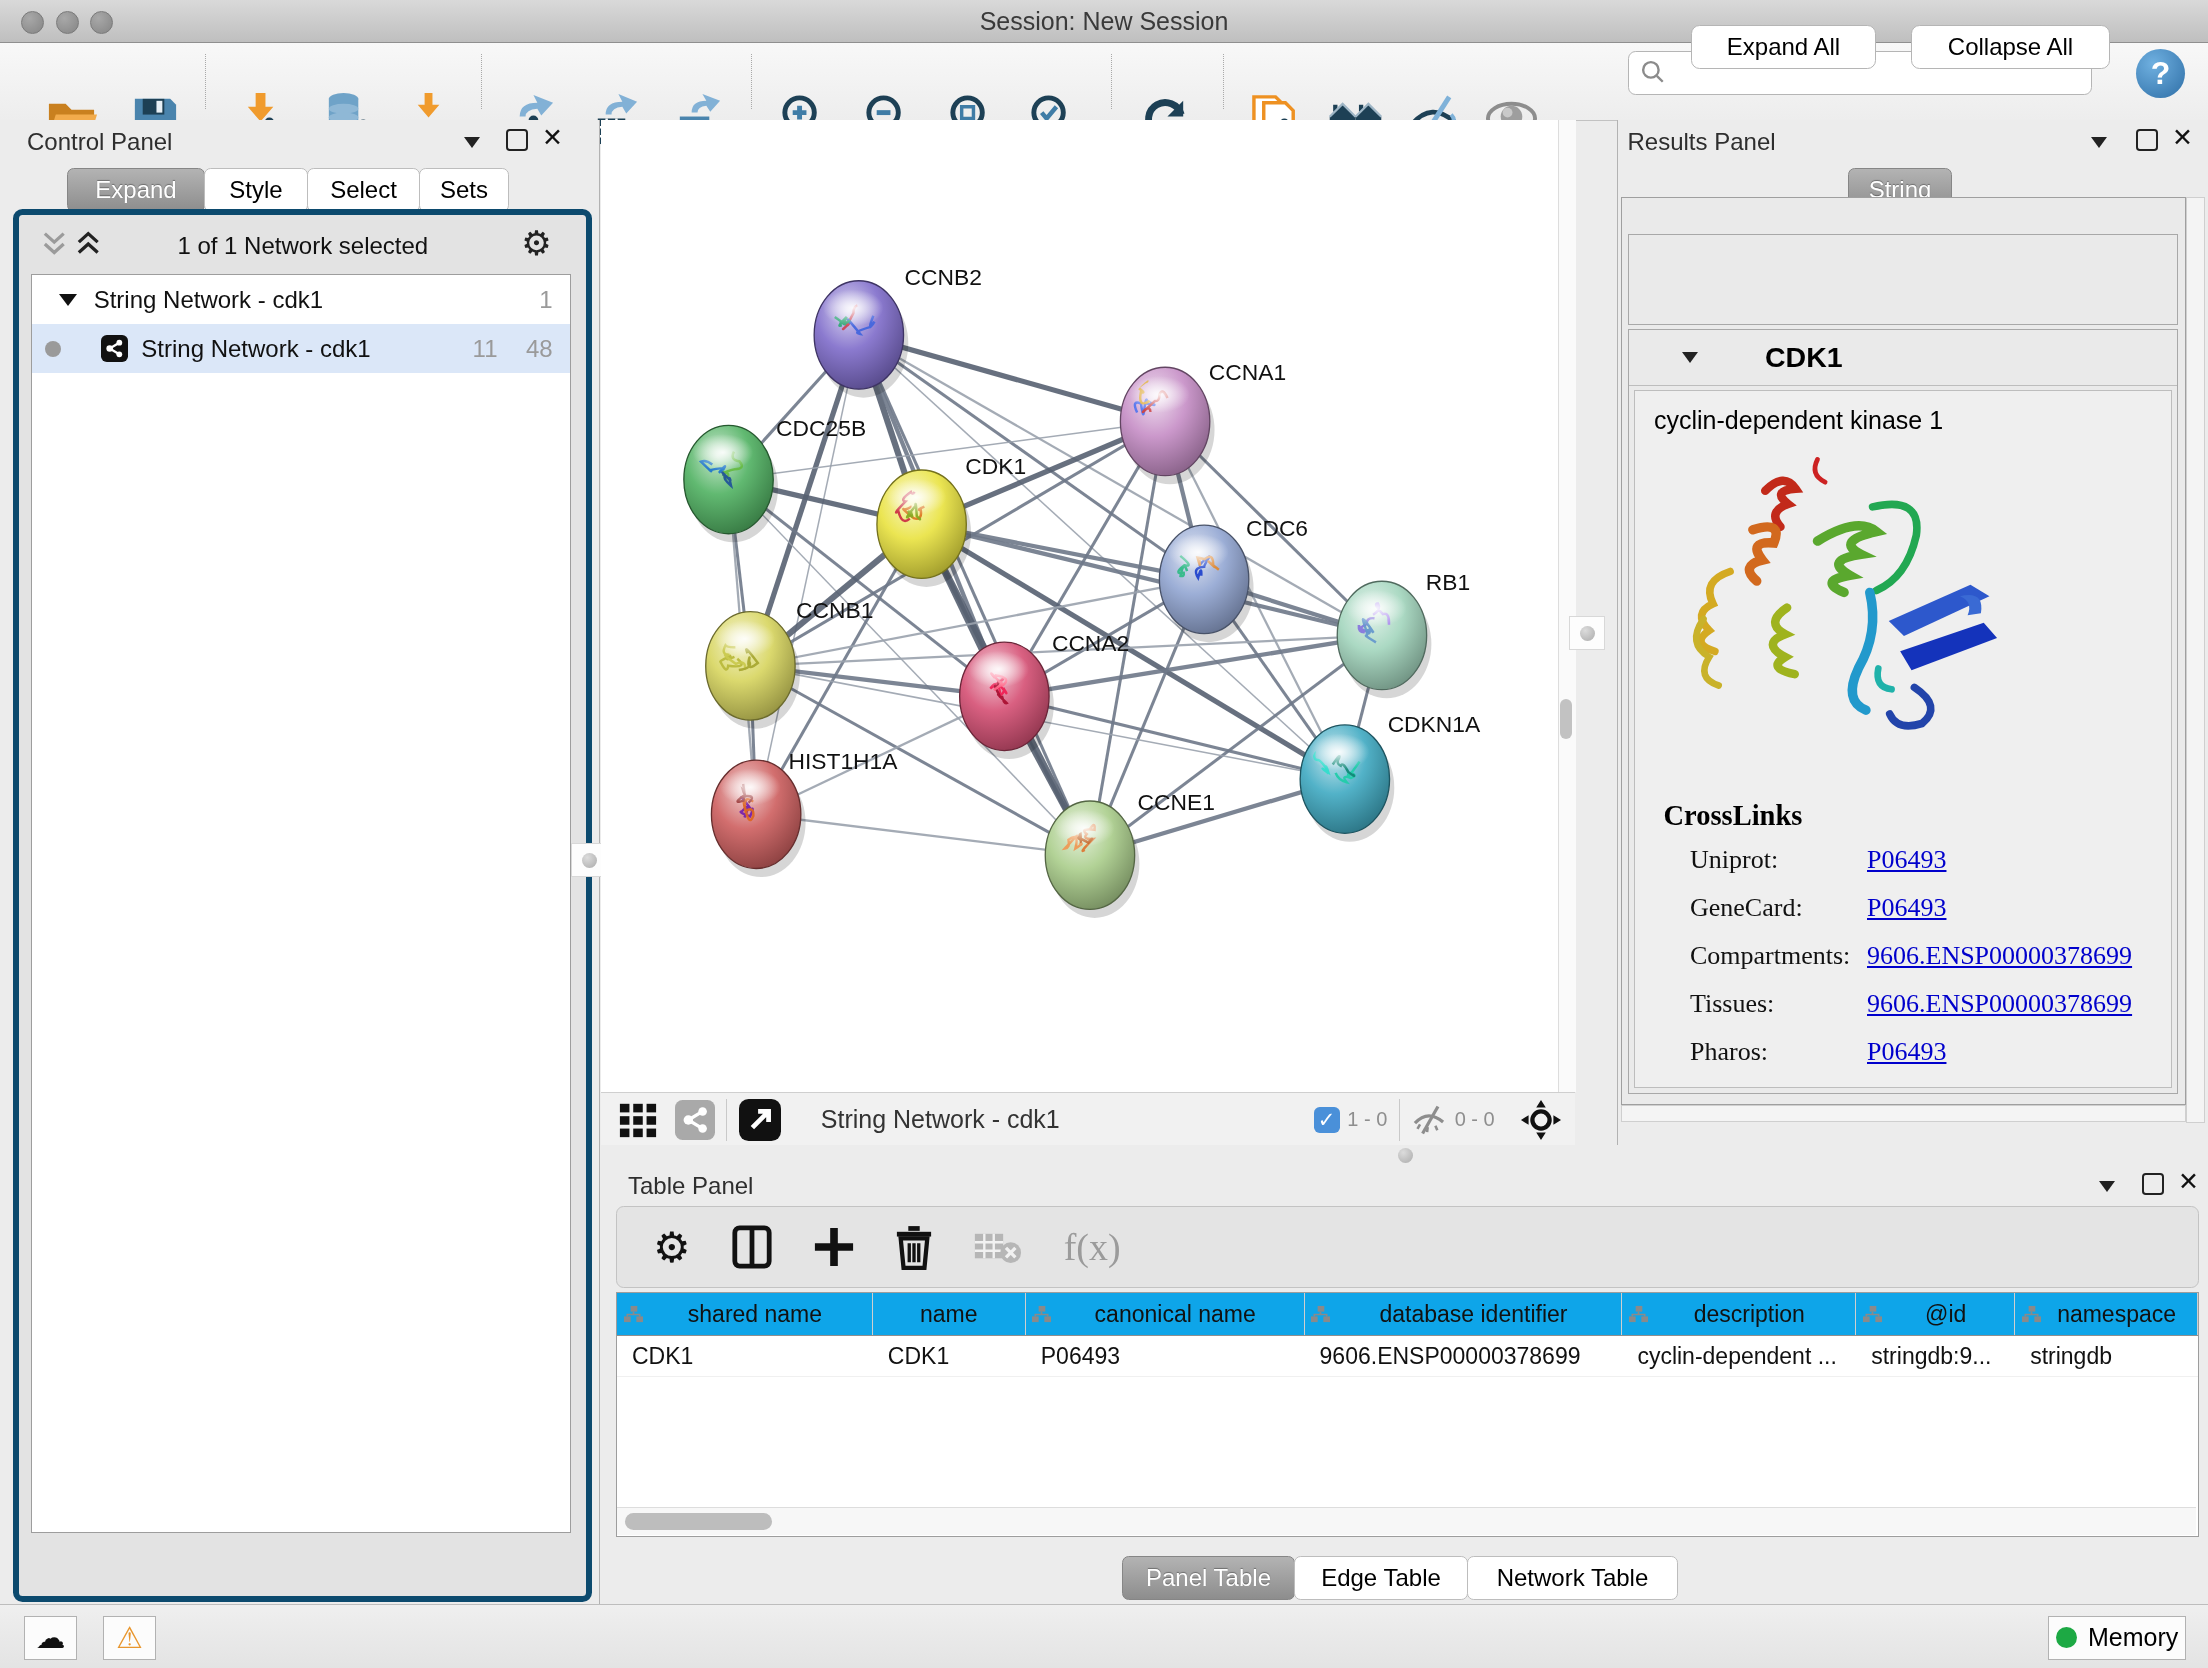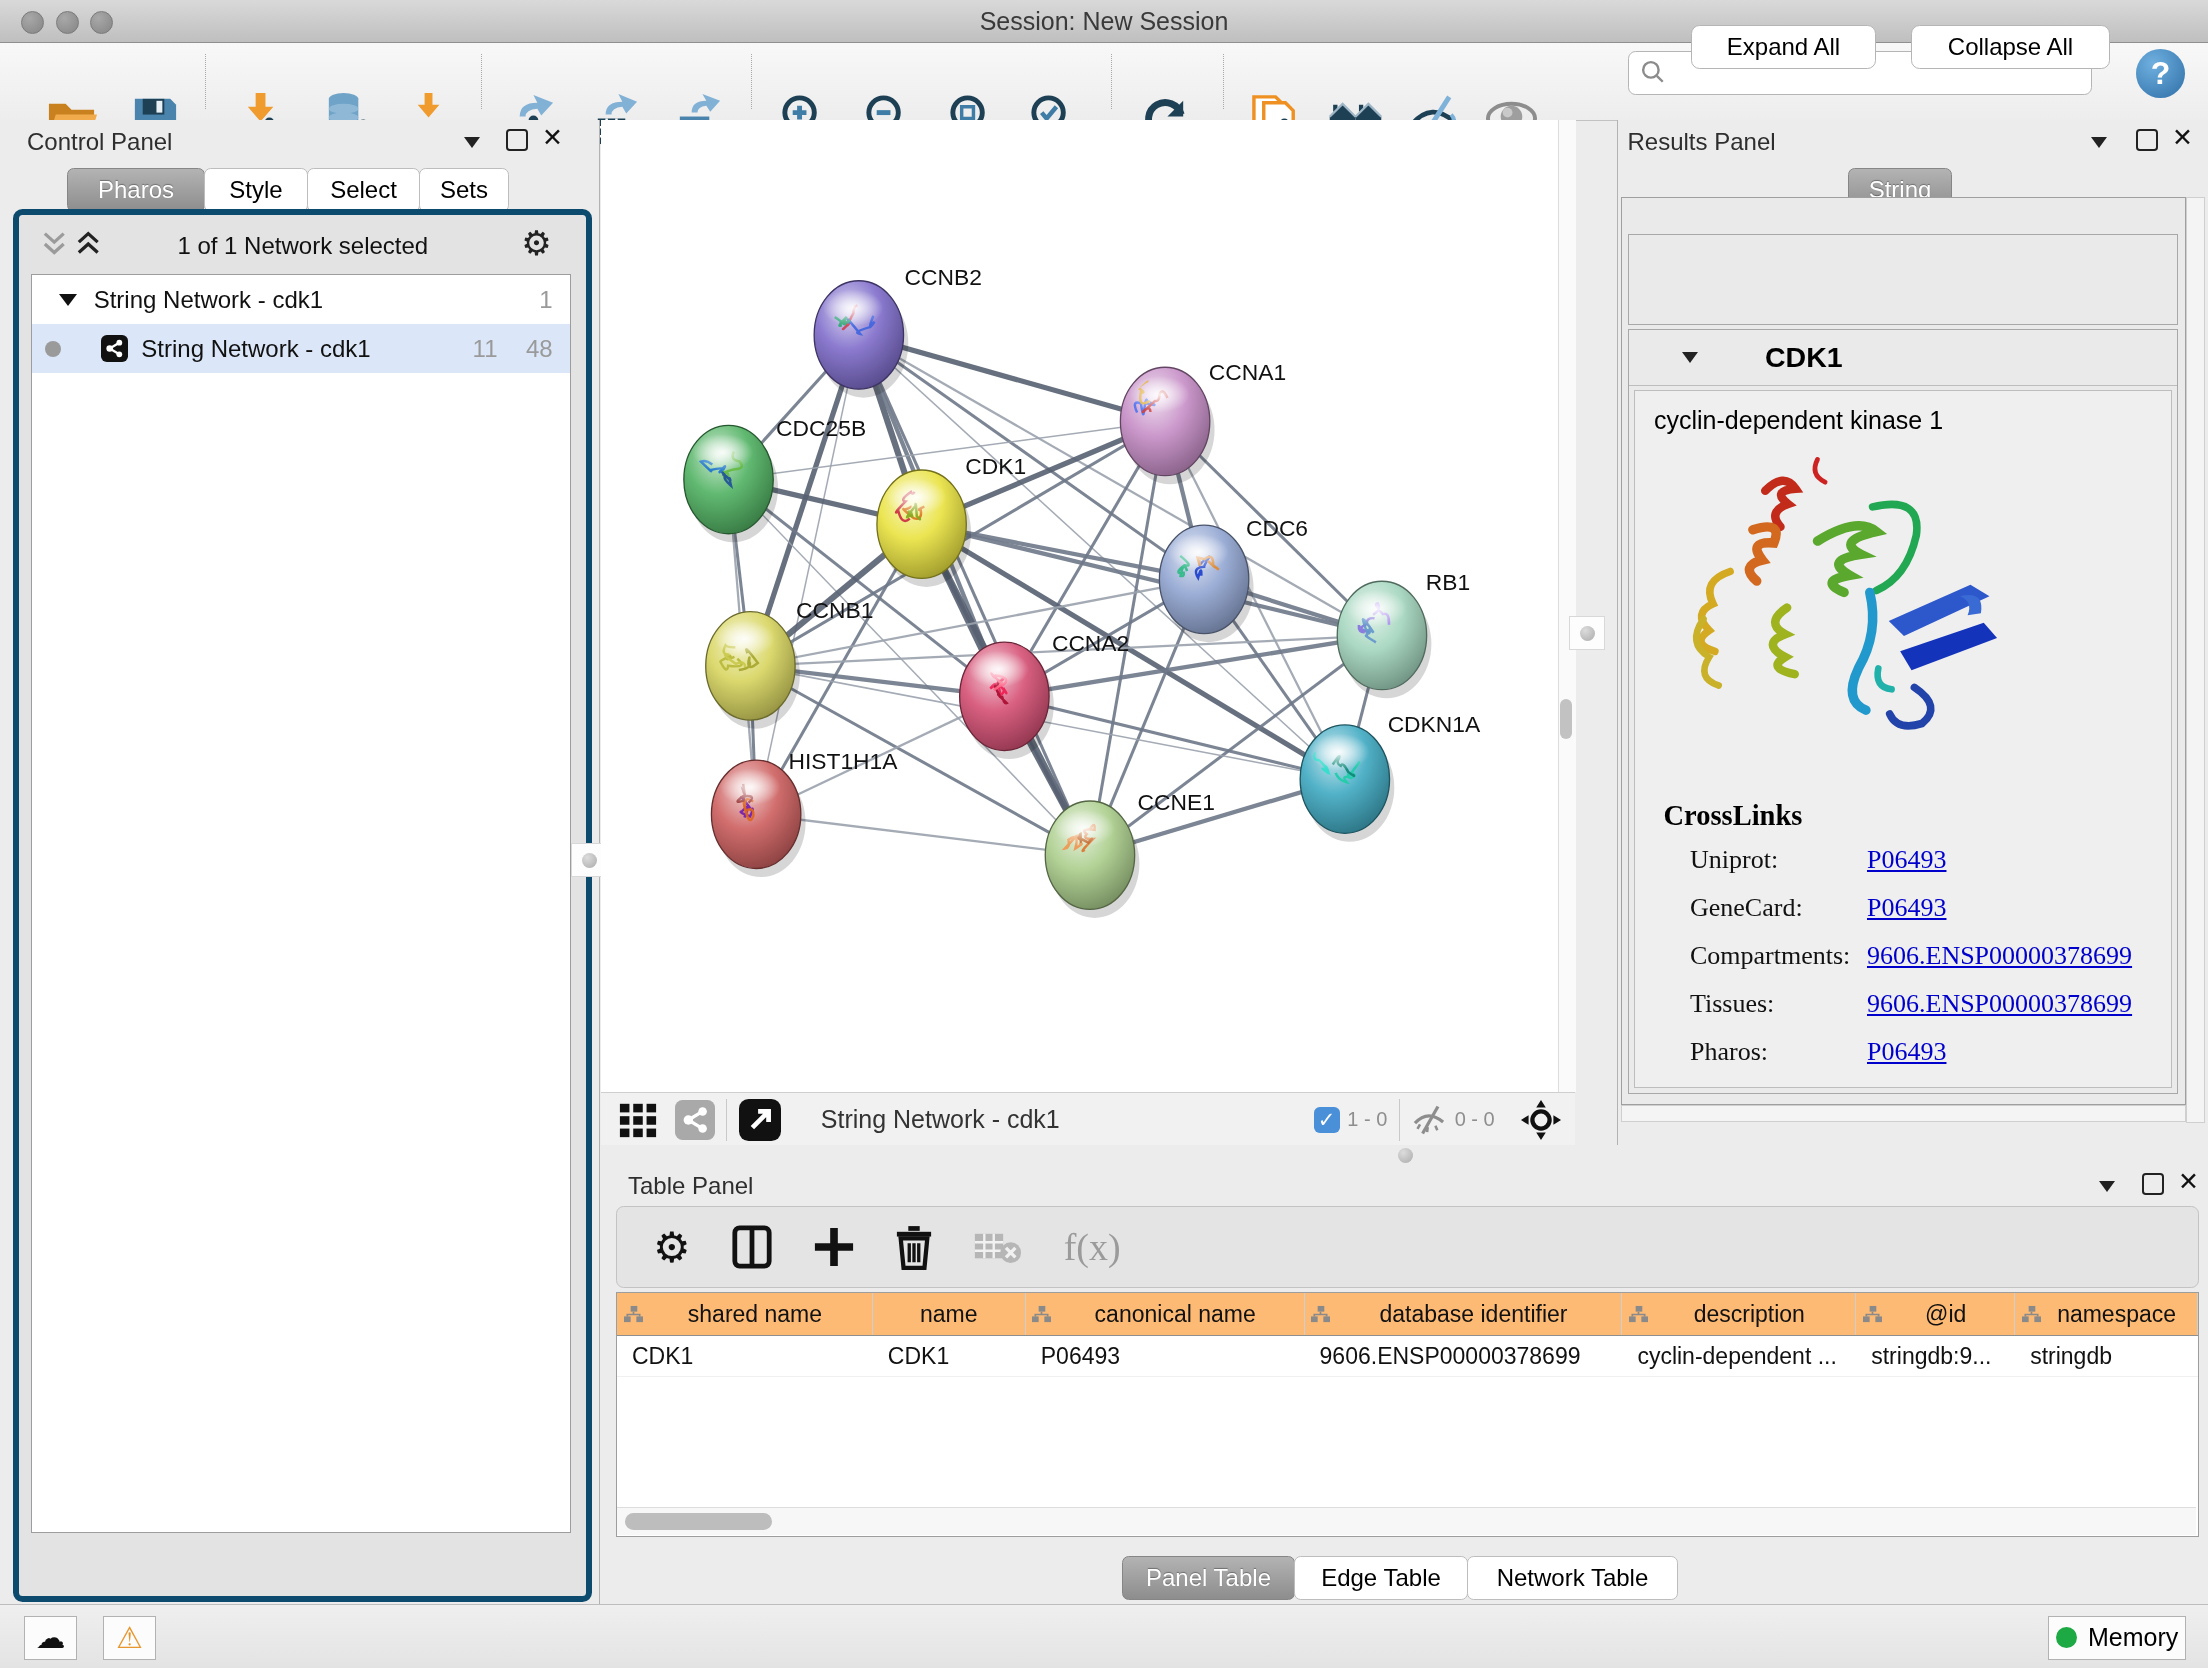--- a/index.html
+++ b/index.html
@@ -83,21 +83,21 @@
   .rvscroll{position:absolute;left:2186px;top:197px;width:17px;height:924px;background:#f4f4f4;
     border:1px solid #cfcfcf;}
   .rhscroll{position:absolute;left:1621px;top:1105px;width:563px;height:15px;background:#f4f4f4;
     border:1px solid #cfcfcf;}
   
   .tpanel{position:absolute;left:601px;top:1166px;width:1607px;height:438px;background:#ececec;}
   .ttoolbar{position:absolute;left:616px;top:1206px;width:1581px;height:80px;background:#e4e4e4;
     border:1px solid #c3c3c3;border-radius:7.6px;display:flex;align-items:center;}
   .tblbox{position:absolute;left:616px;top:1292px;width:1581px;height:243px;background:#fff;
     border:1px solid #9d9d9d;overflow:hidden;}
-  .thead{display:flex;height:42px;background:#fdba74;border-bottom:1.9px solid #8f8f8f;}
+  .thead{display:flex;height:42px;background:#0ea5e9;border-bottom:1.9px solid #8f8f8f;}
   .th{display:flex;align-items:center;border-right:1px solid #cfcfcf;font-size:23px;color:#111;
     box-sizing:border-box;padding:0 5.7px;}
   .th .lbl{flex:1;text-align:center;white-space:nowrap;overflow:hidden;}
   .trow{display:flex;height:40px;border-bottom:1px solid #f0f0f0;}
   .td{display:flex;align-items:center;font-size:23px;color:#111;box-sizing:border-box;
     padding-left:15px;white-space:nowrap;overflow:hidden;}
   .tscroll{position:absolute;left:617px;top:1507px;width:1579px;height:27px;background:#f7f7f7;
     border-top:1px solid #ddd;}
   .tthumb{position:absolute;left:7.6px;top:4.8px;width:147px;height:17px;border-radius:8.6px;background:#bdbdbd;}
   
@@ -275,21 +275,21 @@
   </div>
 
   <div class="cpanel">
     <div class="abs" style="left:27px;top:7.6px">
       <span class="phead-title">Control Panel</span></div>
     <span class="hd-arrow abs" style="left:464px;top:17px"></span>
     <span class="hd-float abs" style="left:506px;top:8.6px"></span>
     <span class="hd-close abs" style="left:542px;top:7.6px">✕</span>
 
     <div class="abs" style="left:68px;top:48px;display:flex">
-      <div class="tab sel" style="width:136px">Pharos</div>
+      <div class="tab sel" style="width:136px">Expand</div>
       <div class="tab" style="width:102px">Style</div>
       <div class="tab" style="width:111px">Select</div>
       <div class="tab" style="width:88px">Sets</div>
     </div>
 
     <div class="cp-box">
       <svg class="abs" style="left:21px;top:13.3px" width="28.5" height="32" viewBox="0 0 30 34">
         <path d="M5 6l10 9 10-9M5 17l10 9 10-9" fill="none" stroke="#9b9b9b" stroke-width="3.5"></path>
         </svg>
       <svg class="abs" style="left:55px;top:13.3px" width="28.5" height="32" viewBox="0 0 30 34">

